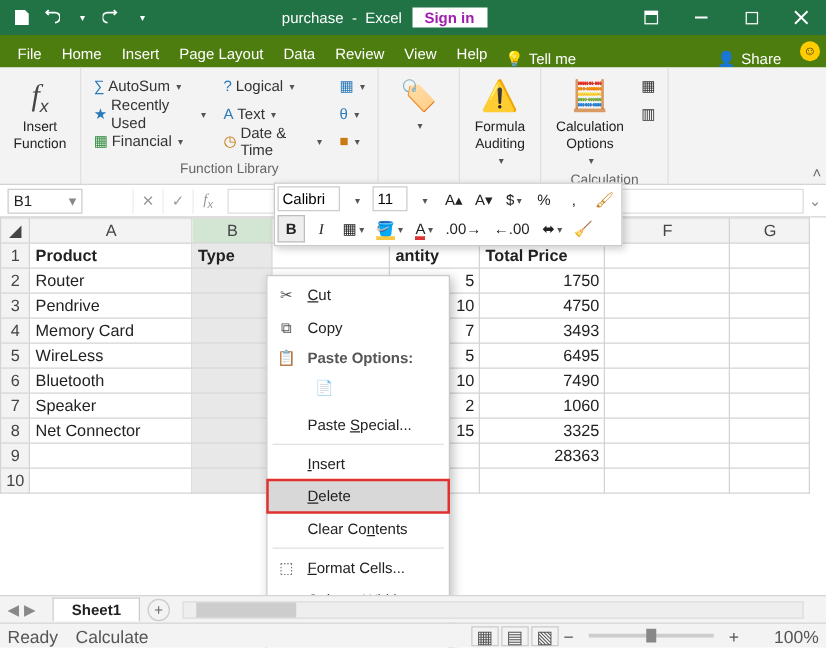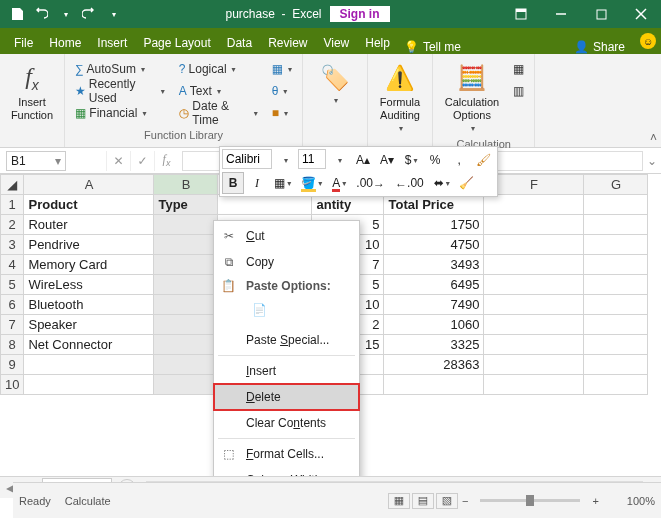--- a/index.html
+++ b/index.html
@@ -64,21 +64,21 @@
 
   
   .sheet-tabs { position: absolute; bottom: 20px; left: 0; right: 0; height: 22px; border-top: 1px solid #d4d4d4; background: #f3f3f3; display: flex; align-items: center; }
   .sheet-nav { display: flex; gap: 4px; padding: 0 6px; color: #888; }
   .sheet-tab { background: #fff; border: 1px solid #ccc; border-bottom: none; padding: 2px 14px; font-size: 12px; font-weight: bold; margin-left: 8px; }
   .sheet-add { width: 18px; height: 18px; border: 1px solid #ccc; border-radius: 50%; display: flex; align-items: center; justify-content: center; margin-left: 6px; color: #666; font-size: 12px; cursor: pointer; }
   .hscroll { flex: 1; margin: 0 18px 0 10px; height: 14px; background: #eee; border: 1px solid #ddd; position: relative; }
   .hscroll .thumb { position: absolute; left: 10px; top: 0; bottom: 0; width: 80px; background: #cdcdcd; }
 
   
-  .status-bar { position: absolute; bottom: 0; left: 13px; right: 0; height: 36px; background: #f3f3f3; border-top: 1px solid #d4d4d4; display: flex; align-items: center; font-size: 11px; color: #555; padding: 0 6px; }
+  .status-bar { position: absolute; bottom: 0; left: 0; right: 0; height: 20px; background: #f3f3f3; border-top: 1px solid #d4d4d4; display: flex; align-items: center; font-size: 14px; color: #555; padding: 0 6px; }
   .status-bar .spacer { flex: 1; }
   .view-btn { width: 22px; height: 16px; border: 1px solid #ccc; margin-left: 2px; display: flex; align-items: center; justify-content: center; cursor: pointer; }
   .zoom-slider { width: 100px; height: 3px; background: #ccc; margin: 0 8px; position: relative; }
   .zoom-slider .tick { position: absolute; left: 50%; top: -3px; height: 9px; border-left: 1px solid #888; }
   .zoom-slider .thumb { position: absolute; left: 50%; top: -4px; width: 8px; height: 11px; background: #888; transform: translateX(-50%); }
   .zoom-btn { cursor: pointer; padding: 0 4px; }
 
   
   .mini-toolbar { position: absolute; left: 219px; top: 146px; background: #fff; border: 1px solid #c9c9c9; box-shadow: 2px 2px 6px rgba(0,0,0,0.2); padding: 2px; display: flex; flex-direction: column; gap: 1px; }
   .mini-row { display: flex; align-items: flex-start; gap: 2px; }

